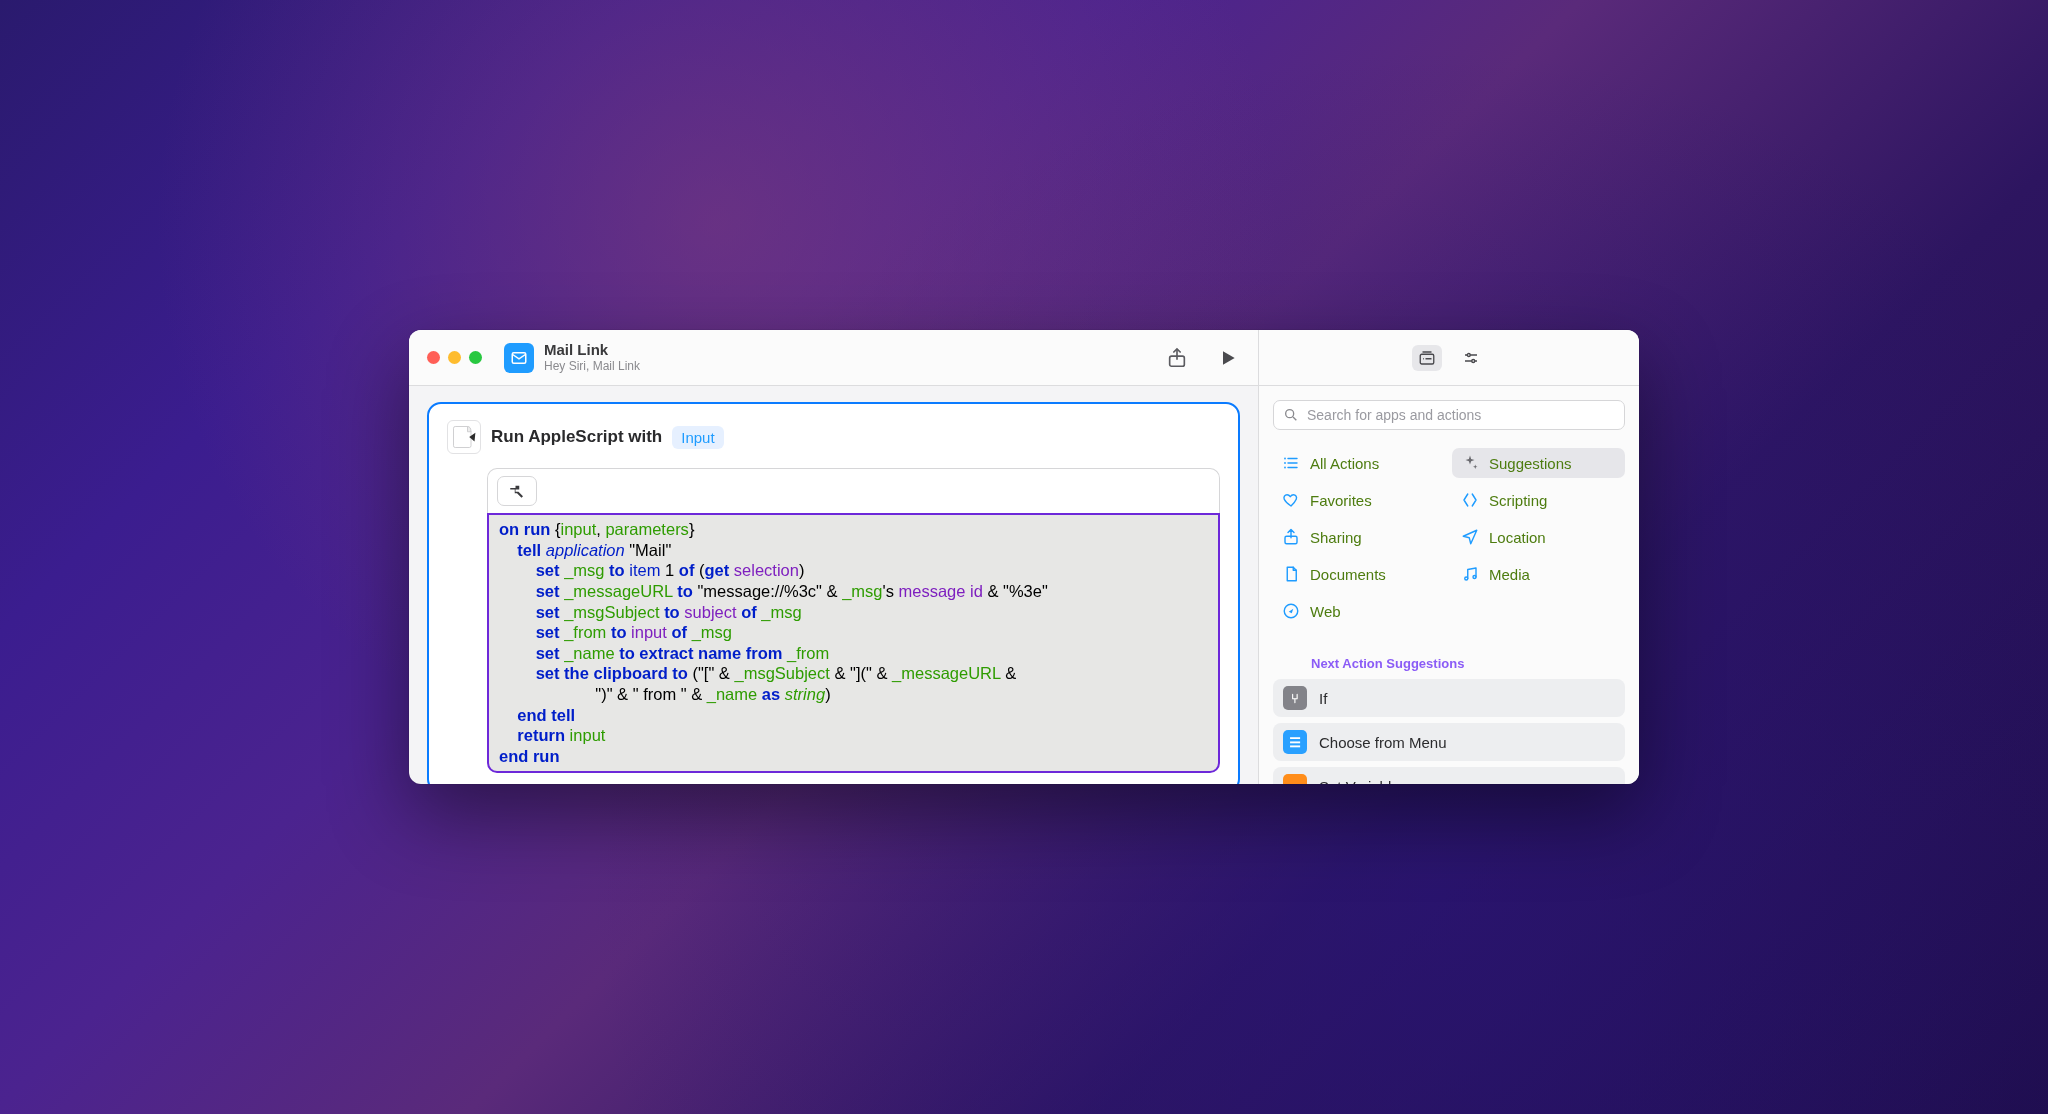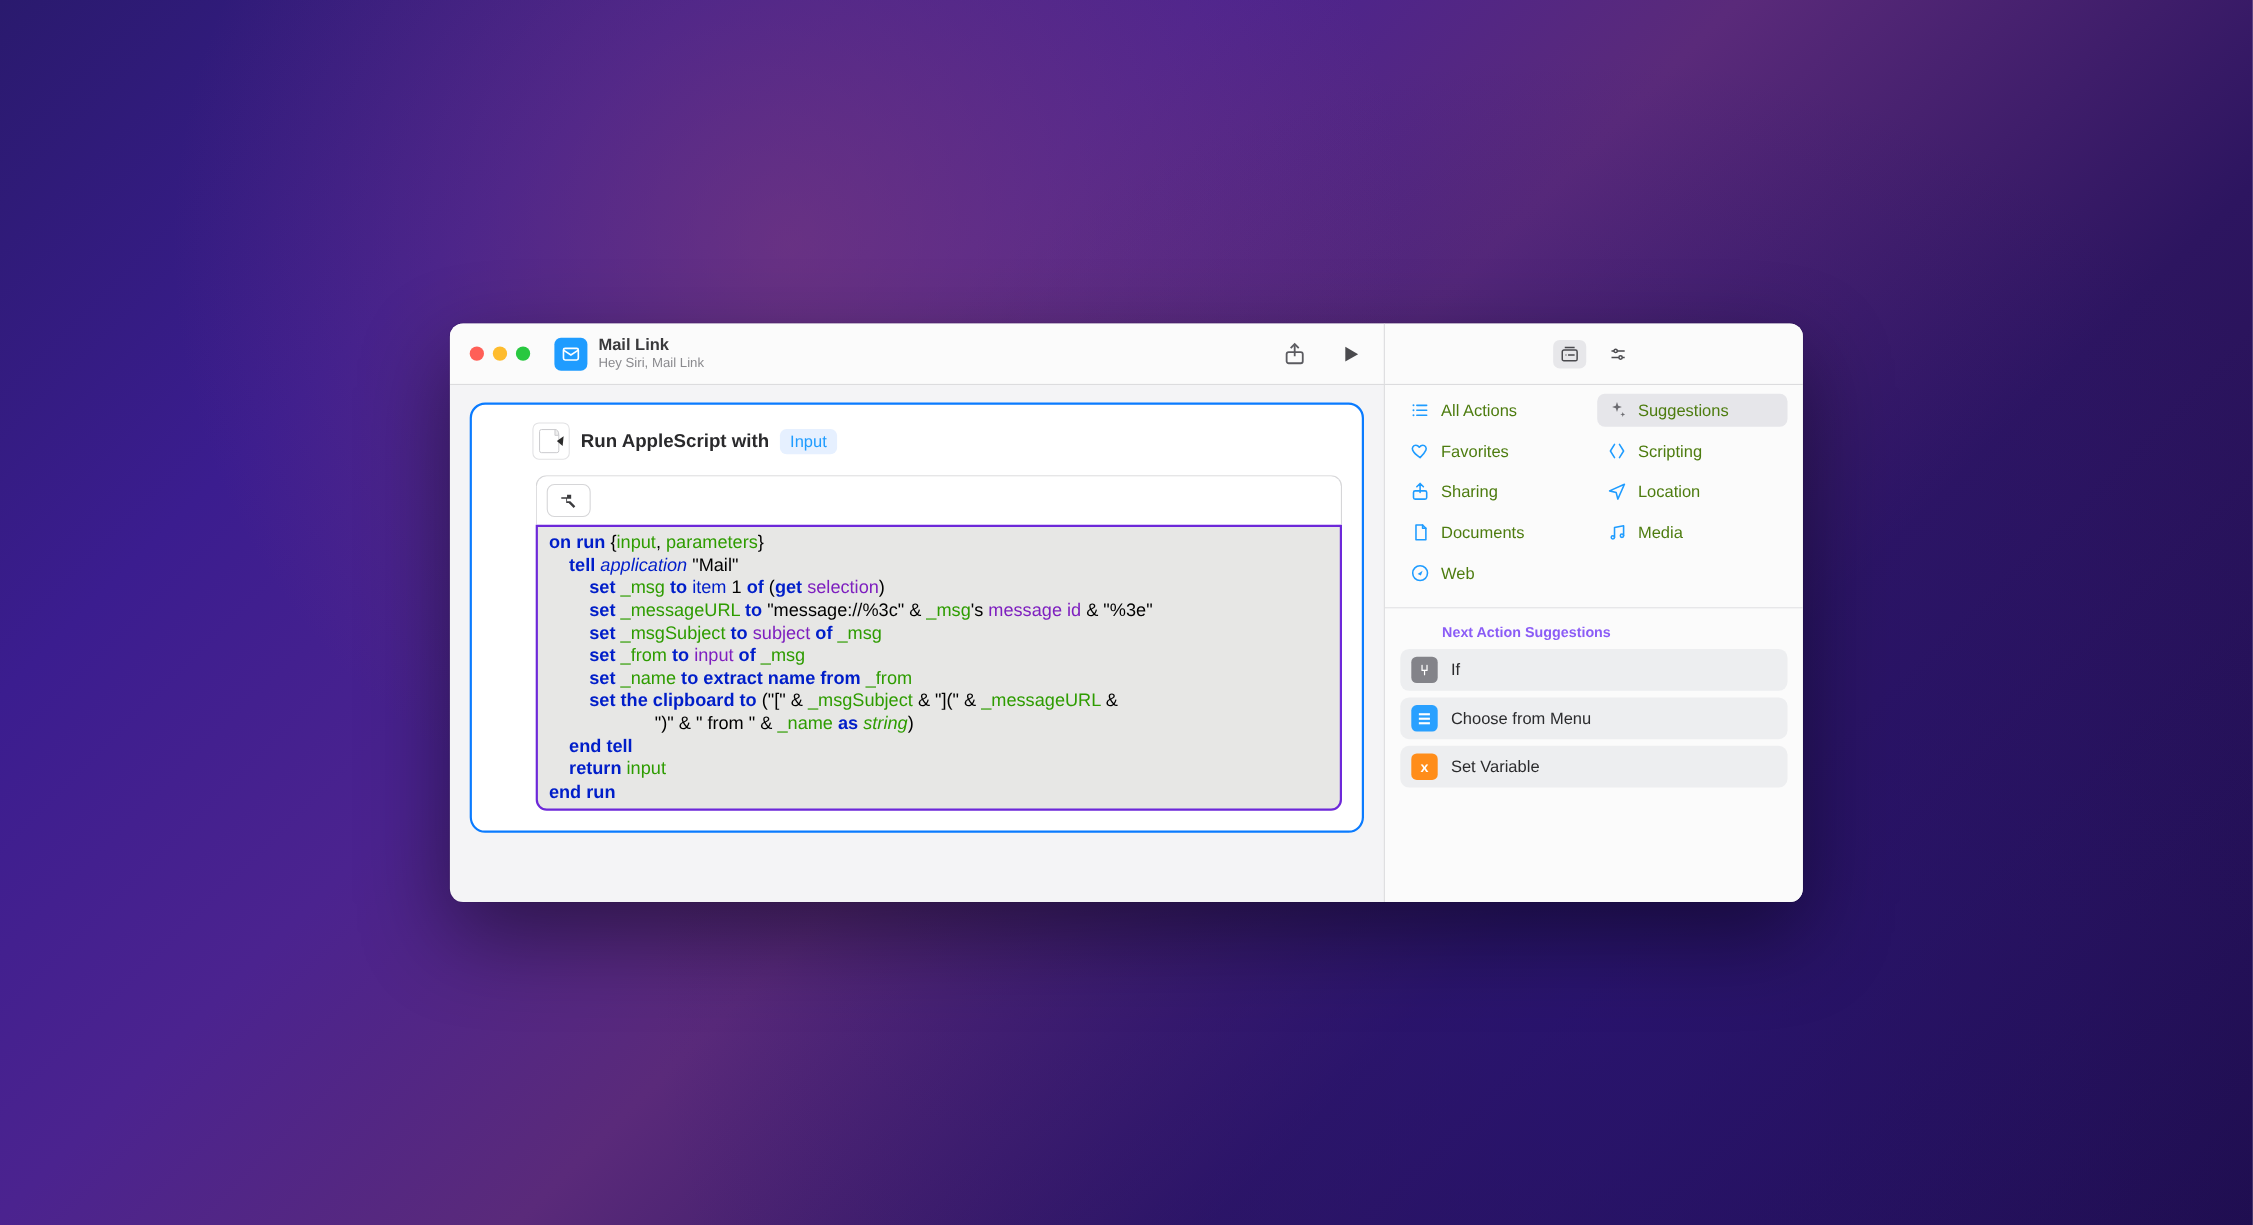--- a/index.html
+++ b/index.html
@@ -16,21 +16,21 @@
     position: absolute; inset: 0;
     background:
       radial-gradient(circle at 35% 20%, rgba(138, 66, 120, 0.5) 0%, transparent 35%),
       radial-gradient(circle at 70% 80%, rgba(40, 20, 120, 0.6) 0%, transparent 50%);
     pointer-events: none;
   }
 
   .window {
     position: relative;
     width: 1230px;
-    height: 526px;
+    height: 454px;
     background: #f4f4f6;
     border-radius: 12px;
     box-shadow: 0 30px 80px rgba(0,0,0,0.45), 0 0 0 1px rgba(0,0,0,0.05);
     display: flex;
     flex-direction: column;
     overflow: hidden;
   }
 
   
   .titlebar {
@@ -73,21 +73,21 @@
     display:flex; flex-direction:column;
   }
 
   
   .card {
     border:2.5px solid #0a7bff;
     border-radius:14px;
     background:#fff;
     padding:16px 18px 18px 18px;
   }
-  .card-head { display:flex; align-items:center; gap:10px;margin-left:37px; }
+  .card-head { display:flex; align-items:center; gap:10px; }
   .script-icon {
     width:34px; height:34px; border-radius:6px; background:#fff;
     border:1px solid #e2e2e4; display:flex; align-items:center; justify-content:center;
     position:relative;
   }
   .card-title { font-size:17px; font-weight:600; color:#2a2a2c; }
   .pill {
     background:#e6f0ff; color:#1f9cff; border-radius:6px;
     padding:3px 9px; font-size:15px; font-weight:500;
   }
@@ -266,20 +266,27 @@
         <span class="kw">set the clipboard to</span> (<span class="str">"["</span> &amp; <span class="grn">_msgSubject</span> &amp; <span class="str">"]("</span> &amp; <span class="grn">_messageURL</span> &amp;
                      <span class="str">")"</span> &amp; <span class="str">" from "</span> &amp; <span class="grn">_name</span> <span class="kw">as</span> <span class="grni">string</span>)
     <span class="kw">end</span> <span class="kw">tell</span>
     <span class="kw">return</span> <span class="grn">input</span>
 <span class="kw">end</span> <span class="kw">run</span></pre>
         </div>
       </div>
     </div>
 
     <div class="sidebar">
+      <div class="search">
+        <svg viewBox="0 0 24 24" width="16" height="16" fill="none" stroke="#8a8a8e" stroke-width="2">
+          <circle cx="10" cy="10" r="6"></circle>
+            <path d="M20 20l-5-5"></path>
+        </svg>
+        <input type="text" placeholder="Search for apps and actions" style="">
+      </div>
 
 
       <div class="cat-grid" id="cat-grid">
           <div class="cat">
             <span class="ic">
               <svg viewBox="0 0 24 24" width="18" height="18" stroke="#1f9cff" fill="none" stroke-width="1.9" stroke-linecap="round" stroke-linejoin="round">
                 <path d="M8 6h12M8 12h12M8 18h12"></path>
                 <circle cx="4" cy="6" r="1.2" fill="#1f9cff" stroke="none"></circle>
                 <circle cx="4" cy="12" r="1.2" fill="#1f9cff" stroke="none"></circle>
                 <circle cx="4" cy="18" r="1.2" fill="#1f9cff" stroke="none"></circle>

